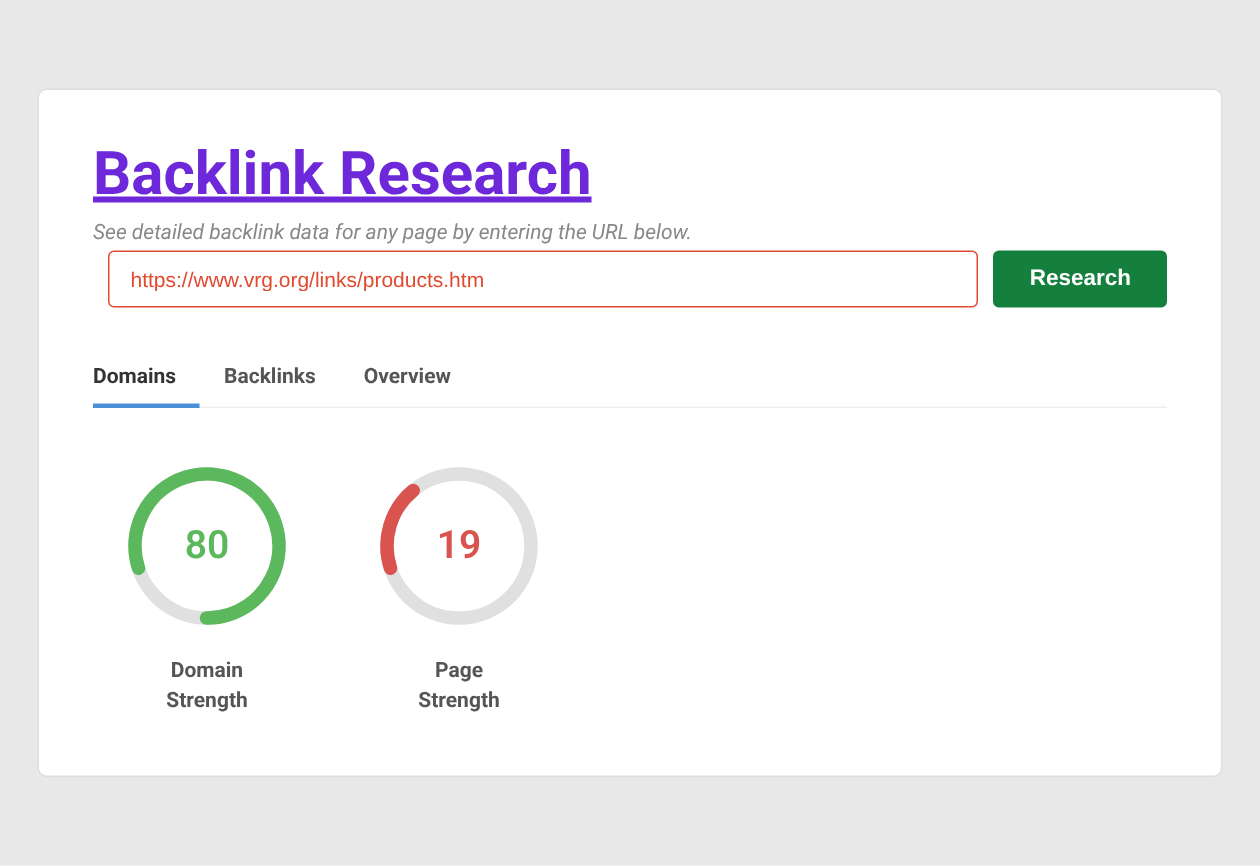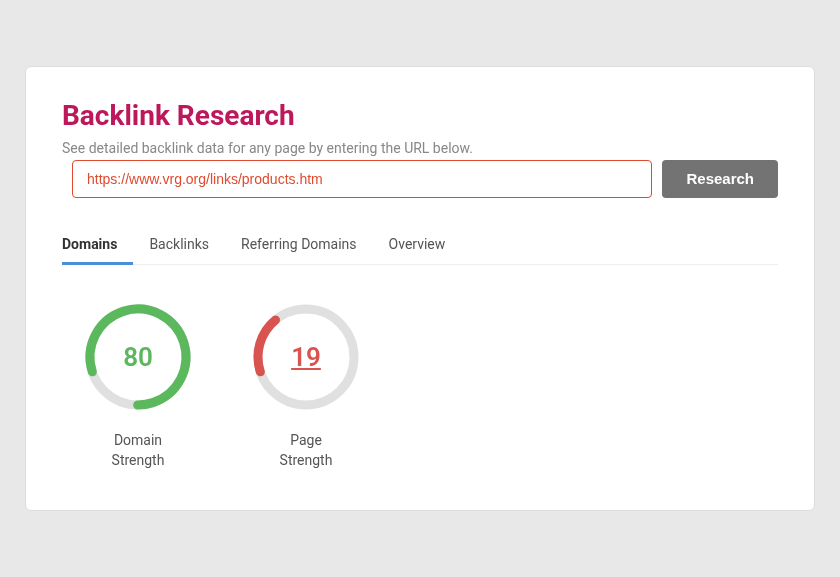--- a/index.html
+++ b/index.html
@@ -15,72 +15,74 @@
 
     .card {
       background: #fff;
       border: 1px solid #ddd;
       border-radius: 6px;
       width: 790px;
       padding: 32px 36px 40px;
     }
 
     .page-title {
-      font-size: 28px;
+      font-size: 40px;
       font-weight: 700;
-      color: #be185d;
+      color: #6d28d9;
       margin-bottom: 8px;
+      text-decoration: underline;
     }
 
     .subtitle {
       font-size: 14px;
       color: #888;
       margin-bottom: 4px;
+      font-style: italic;
     }
 
     .search-row {
       display: flex;
       gap: 10px;
       margin-bottom: 28px;
       padding-left: 10px;
     }
 
     .url-input {
       flex: 1;
       border: 1px solid #e04a2f;
       border-radius: 4px;
       padding: 10px 14px;
       font-size: 14px;
       color: #e04a2f;
       outline: none;
     }
 
     .research-btn {
-      background: #737373;
+      background: #15803d;
       color: #fff;
       border: none;
       border-radius: 4px;
       padding: 10px 24px;
       font-size: 15px;
       font-weight: 600;
       cursor: pointer;
       white-space: nowrap;
     }
 
     .tabs {
       display: flex;
       gap: 0;
       border-bottom: 1px solid #eee;
       margin-bottom: 32px;
     }
 
     .tab {
       padding: 10px 16px;
       font-size: 14px;
-      font-weight: 400;
+      font-weight: 700;
       color: #555;
       cursor: pointer;
       border-bottom: 3px solid transparent;
       margin-bottom: -1px;
       white-space: nowrap;
     }
 
     .tab.active {
       color: #333;
       border-bottom: 3px solid #4a90d9;
@@ -118,47 +120,46 @@
     .gauge-value {
       position: absolute;
       top: 50%;
       left: 50%;
       transform: translate(-50%, -50%);
       font-size: 26px;
       font-weight: 600;
     }
 
     .gauge-value.green { color: #5cb85c; }
-    .gauge-value.red { color: #d9534f; text-decoration: underline; }
+    .gauge-value.red { color: #d9534f; }
 
     .metric-label {
       font-size: 14px;
       color: #555;
       text-align: center;
       line-height: 1.4;
-      font-weight: 400;
+      font-weight: 700;
     }
   </style>
 </head>
 <body>
 
 <div class="card">
 
   <h1 class="page-title">Backlink Research</h1>
   <p class="subtitle">See detailed backlink data for any page by entering the URL below.</p>
 
   <div class="search-row">
     <input class="url-input" type="text" value="https://www.vrg.org/links/products.htm" style="">
     <button class="research-btn">Research</button>
   </div>
 
   <div class="tabs">
     <div class="tab active">Domains</div>
     <div class="tab">Backlinks</div>
-    <div class="tab">Referring Domains</div>
     <div class="tab">Overview</div>
   </div>
 
   <div class="metrics-row">
 
     <div class="metric-item">
       <div class="gauge-container">
         <svg viewBox="0 0 120 120">
 
           <circle cx="60" cy="60" r="48" fill="none" stroke="#e0e0e0" stroke-width="9" stroke-dasharray="301.59" stroke-dashoffset="0" transform="rotate(-90 60 60)"></circle>

